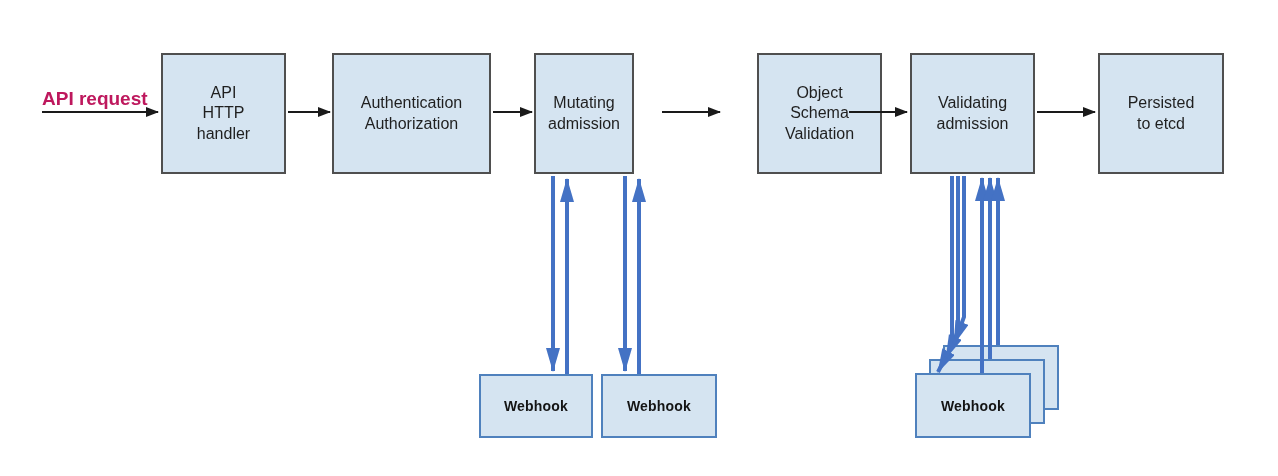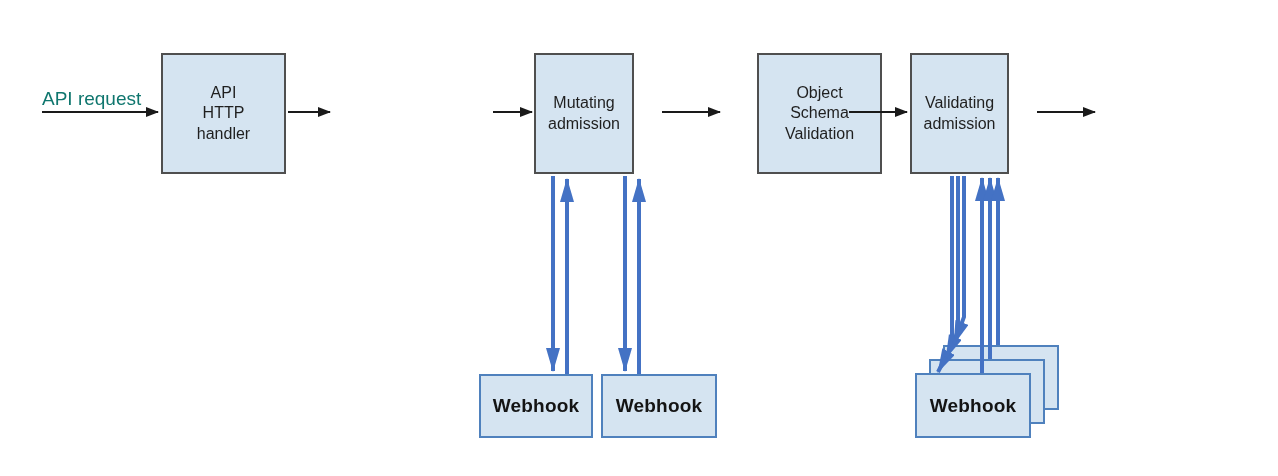--- a/index.html
+++ b/index.html
@@ -26,27 +26,27 @@
     font-size:16px;line-height:1.28;color:#1f1f1f;
   }
   .webhook{
     position:absolute;width:116px;height:65px;
     background:#d5e4f1;border:2px solid #4f81bd;
     box-sizing:border-box;
     display:flex;align-items:center;justify-content:center;
     z-index:1;
   }
   .webhook-label{
-    font-size:19px;font-weight:600;color:#141414;letter-spacing:0.2px;
+    font-size:14px;font-weight:600;color:#141414;letter-spacing:0.2px;
   }
   .stack-mid{z-index:1;}
   .stack-front{z-index:2;}
   .api-request-label{
     position:absolute;left:42px;top:88px;
-    font-size:19px;color:#0f766e;z-index:1;line-height:22px;
+    font-size:19px;color:#be185d;z-index:1;line-height:22px;font-weight:bold;
   }
 </style>
 </head>
 <body>
 
 <div class="stage">
 
   <svg class="arrows" viewBox="0 0 1278 476" xmlns="http://www.w3.org/2000/svg">
     <defs>
       <marker id="mblack" markerUnits="userSpaceOnUse" markerWidth="15" markerHeight="12" refX="12" refY="5" orient="auto">
@@ -81,32 +81,40 @@
     </g>
   </svg>
 
   <div class="api-request-label">API request</div>
 
   <div class="node" style="left:161px;width:125px">
     <span class="node-label">API
 HTTP
 handler</span>
   </div>
+  <div class="node" style="left:332px;width:159px">
+    <span class="node-label">Authentication
+Authorization</span>
+  </div>
   <div class="node" style="left:534px;width:100px">
     <span class="node-label">Mutating
 admission</span>
   </div>
   <div class="node" style="left:757px;width:125px">
     <span class="node-label">Object
 Schema
 Validation</span>
   </div>
-  <div class="node" style="left:910px;width:99px">
+  <div class="node" style="left:910px;width:125px">
     <span class="node-label">Validating
 admission</span>
+  </div>
+  <div class="node" style="left:1098px;width:126px">
+    <span class="node-label">Persisted
+to etcd</span>
   </div>
 
   <div class="webhook" style="left:479px;top:374px;width:114px;height:64px">
     <span class="webhook-label">Webhook</span>
   </div>
   <div class="webhook" style="left:601px;top:374px;width:116px;height:64px">
     <span class="webhook-label">Webhook</span>
   </div>
 
   <div class="webhook" style="left:943px;top:345px"></div>

